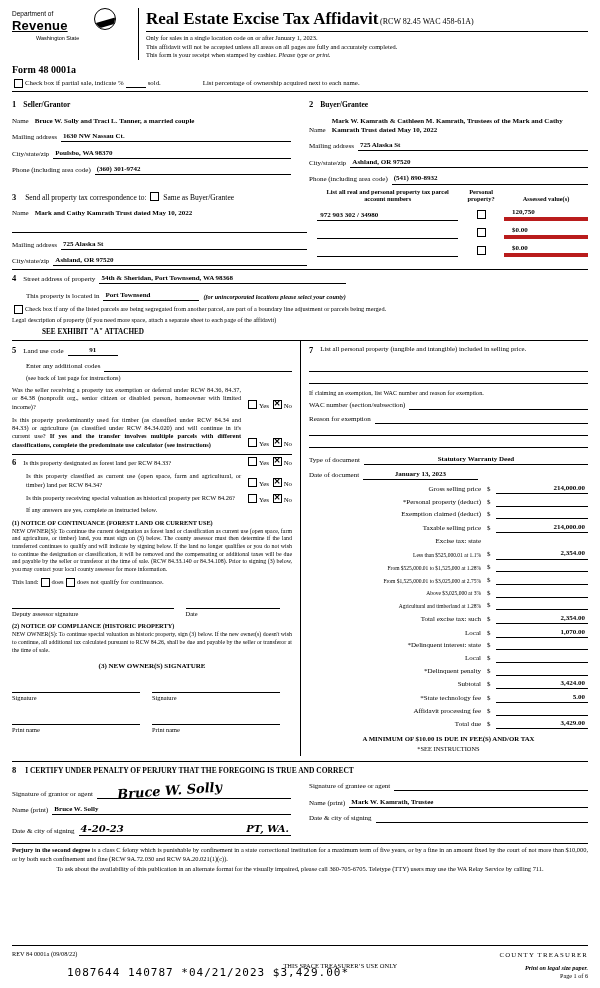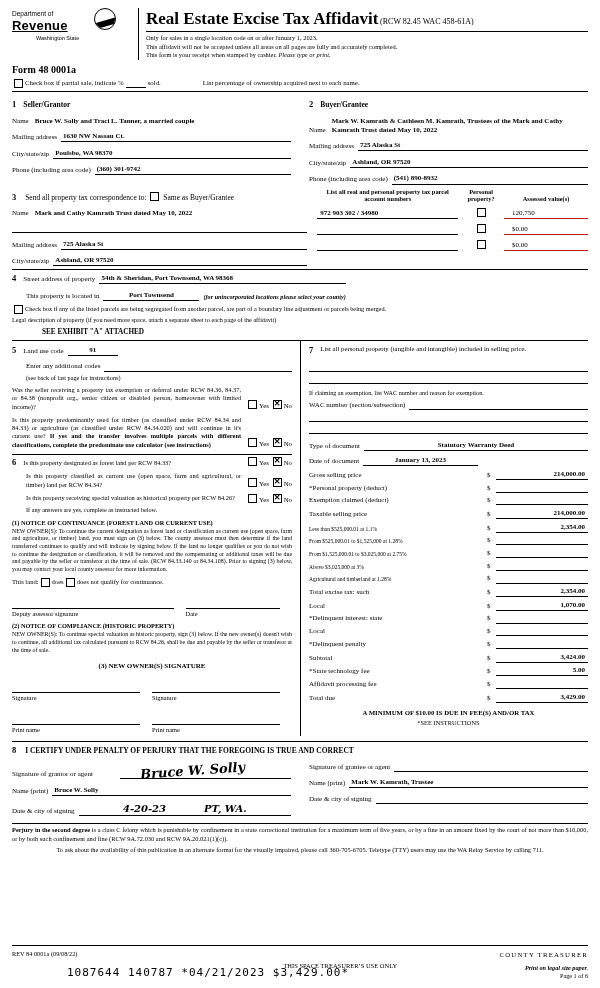--- a/index.html
+++ b/index.html
@@ -51,21 +51,21 @@
   .v.tiny{flex:0 0 46px;text-align:center;}
   
   .sec3wrap{display:flex;margin-top:3px;}
   .sec3left{width:53%;padding-right:10px;box-sizing:border-box;}
   .parcelbox{width:47%;box-sizing:border-box;}
   .phead{display:flex;font-weight:bold;text-align:center;font-size:6.4px;align-items:flex-end;line-height:1.2;}
   .ph1{width:52%;}.ph2{width:17%;}.ph3{width:31%;}
   .prow{display:flex;align-items:flex-end;margin-top:5px;}
   .prow .pn{width:52%;border-bottom:1px solid #000;font-weight:bold;min-height:8.5px;box-sizing:border-box;padding-left:3px;}
   .prow .pc{width:17%;text-align:center;}
-  .prow .pv{width:31%;border-bottom:1px solid #b91c1c;font-weight:normal;min-height:8.5px;box-sizing:border-box;padding-left:8px;}
+  .prow .pv{width:31%;border-bottom:4px solid #b91c1c;font-weight:bold;min-height:8.5px;box-sizing:border-box;padding-left:8px;}
   .blankline{border-bottom:1px solid #000;height:9px;margin-top:5px;}
   
   .seg{font-size:6.3px;display:flex;align-items:flex-start;margin-top:3.5px;}
   .legalval{font-weight:bold;margin:4px 0 2px 30px;font-size:7.2px;}
   .itnote{font-weight:bold;font-style:italic;font-size:6.2px;padding-left:4px;white-space:nowrap;}
   
   .cols57{display:flex;border-top:1px solid #000;margin-top:3px;}
   .colL{width:50%;box-sizing:border-box;padding:2px 8px 2px 0;}
   .colR{width:50%;box-sizing:border-box;border-left:1px solid #000;padding:2px 0 2px 8px;}
   .qrow{display:flex;margin-top:4.5px;}
@@ -79,34 +79,34 @@
   .sigpair{display:flex;margin-top:12px;}
   .sigcol{box-sizing:border-box;padding-right:12px;}
   .w60{width:62%;}.w38{width:38%;}.w50{width:50%;}
   .sigline{border-bottom:1px solid #000;height:9px;}
   .siglab{font-size:6.4px;margin-top:1px;}
   .ownersig{font-weight:bold;text-align:center;font-size:7px;margin-top:8px;}
   
   .sec7intro{display:flex;margin-top:2px;font-size:6.8px;}
   .blankrow{border-bottom:1px solid #000;height:11px;}
   .mrow{display:flex;align-items:flex-end;margin-top:3.6px;}
-  .mlab{flex:1;text-align:left;padding-right:6px;white-space:nowrap;overflow:hidden;}
+  .mlab{flex:1;text-align:right;padding-right:6px;white-space:nowrap;overflow:hidden;}
   .mlab.sm{font-size:5.5px;}
   .mdollar{width:9px;flex:none;}
   .mval{width:92px;flex:none;border-bottom:1px solid #000;font-weight:bold;text-align:right;
         min-height:8.5px;box-sizing:border-box;padding-right:3px;}
   .mrow.noline .mval{border-bottom:none;}
   .minnote{font-weight:bold;text-align:center;font-size:6.8px;margin-top:6px;}
   .seeinst{text-align:center;font-size:6.4px;margin-top:1px;}
   
   .sec8{border-top:1px solid #000;margin-top:5px;padding-top:2px;}
   .script{display:inline-block;font-family:"DejaVu Serif",serif;font-style:italic;
           font-size:13px;transform:rotate(-4deg);margin:0 0 -2px 18px;line-height:1;}
   .script2{font-family:"DejaVu Serif",serif;font-style:italic;font-size:10px;}
-  .datecity{display:flex;justify-content:center;gap:38px;}
+  .datecity{display:flex;justify-content:space-between;gap:38px;}
   
   .perjury{border-top:1px solid #000;margin-top:7px;padding-top:2px;font-size:6.4px;}
   .pj1{text-align:justify;line-height:1.35;}
   .pj2{text-align:center;margin-top:2px;line-height:1.35;}
   
   .footer{position:absolute;left:12px;right:12px;bottom:6px;border-top:1px solid #000;padding-top:4px;}
   .f3{display:flex;justify-content:space-between;align-items:center;font-size:6.3px;}
   .fleft{width:42%;}
   .fcenter{width:30%;text-align:center;font-size:6.5px;}
   .fright{width:28%;text-align:right;}
@@ -241,21 +241,21 @@
 
   <div>
     <div class="f" style="margin-top:2px;">
       <span class="num">4</span>
       <span class="l">Street address of property</span>
       <span class="v" style="max-width:300px;">54th &amp; Sheridan, Port Townsend, WA  98368</span>
       <span style="flex:1;"></span>
     </div>
     <div class="f">
       <span class="l" style="padding-left:14px;text-align:center;">This property is located in</span>
-      <span class="v short" style="text-align:center;">Port Townsend</span>
+      <span class="v short" style="text-align:left;">Port Townsend</span>
       <span class="itnote">(for unincorporated locations please select your county)</span>
       <span style="flex:1;"></span>
     </div>
     <div class="seg">
       <span class="cb"></span>
       <span>Check box if any of the listed parcels are being segregated from another parcel, are part of a boundary line adjustment or parcels being merged.</span>
     </div>
     <div class="smallnote">Legal description of property (if you need more space, attach a separate sheet to each page of the affidavit)</div>
     <div class="legalval">SEE EXHIBIT "A" ATTACHED</div>
   </div>
@@ -373,20 +373,24 @@
         <span>List all personal property (tangible and intangible) included in selling price.</span>
       </div>
       <div class="blankrow" style="margin-top:4px;"></div>
       <div class="blankrow"></div>
 
       <div class="smallnote" style="margin-top:5px;">If claiming an exemption, list WAC number and reason for exemption.</div>
       <div class="f" style="margin-top:4px;">
         <span class="l">WAC number (section/subsection)</span>
         <span class="v"></span>
       </div>
+      <div class="f" style="margin-top:5px;">
+        <span class="l">Reason for exemption</span>
+        <span class="v"></span>
+      </div>
       <div class="blankrow"></div>
       <div class="blankrow"></div>
 
       <div class="f" style="margin-top:7px;">
         <span class="l">Type of document</span>
         <span class="v" style="text-align:center;">Statutory Warranty Deed</span>
       </div>
       <div class="f" style="margin-top:5px;">
         <span class="l">Date of document</span>
         <span class="v" style="text-align:center;max-width:120px;">January 13, 2023</span>
@@ -406,20 +410,25 @@
       <div class="mrow">
           <span class="mlab">Exemption claimed (deduct)</span>
           <span class="mdollar">$</span>
           <span class="mval"></span>
         </div>
       <div class="mrow">
           <span class="mlab">Taxable selling price</span>
           <span class="mdollar">$</span>
           <span class="mval">214,000.00</span>
         </div>
+      <div class="mrow noline">
+          <span class="mlab">Excise tax:  state</span>
+          <span class="mdollar"></span>
+          <span class="mval"></span>
+        </div>
       <div class="mrow">
           <span class="mlab sm">Less than $525,000.01 at 1.1%</span>
           <span class="mdollar">$</span>
           <span class="mval">2,354.00</span>
         </div>
       <div class="mrow">
           <span class="mlab sm">From $525,000.01 to $1,525,000 at 1.28%</span>
           <span class="mdollar">$</span>
           <span class="mval"></span>
         </div>
@@ -489,21 +498,21 @@
     </div>
   </div>
 
   <div class="sec8">
     <div class="sechead" style="margin-top:1px;">
       <span class="num">8</span>
       <b>I CERTIFY UNDER PENALTY OF PERJURY THAT THE FOREGOING IS TRUE AND CORRECT</b>
     </div>
     <div class="grid2">
       <div class="col colpadL">
-        <div class="f" style="margin-top:8px;gap:23px;">
+        <div class="f" style="margin-top:8px;">
           <span class="l">Signature of grantor or agent</span>
           <span class="v"><span class="script">Bruce W. Solly</span></span>
         </div>
         <div class="f">
           <span class="l">Name (print)</span>
           <span class="v">Bruce W. Solly</span>
         </div>
         <div class="f">
           <span class="l">Date &amp; city of signing</span>
           <span class="v datecity">

